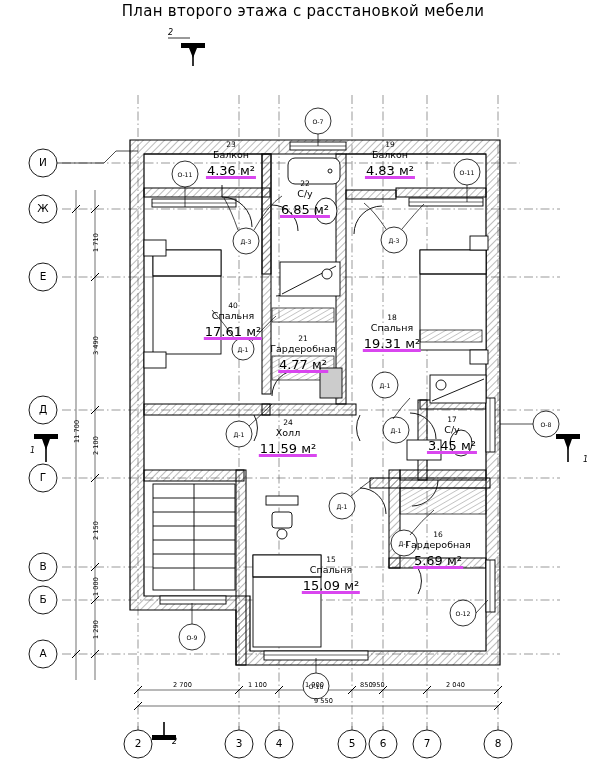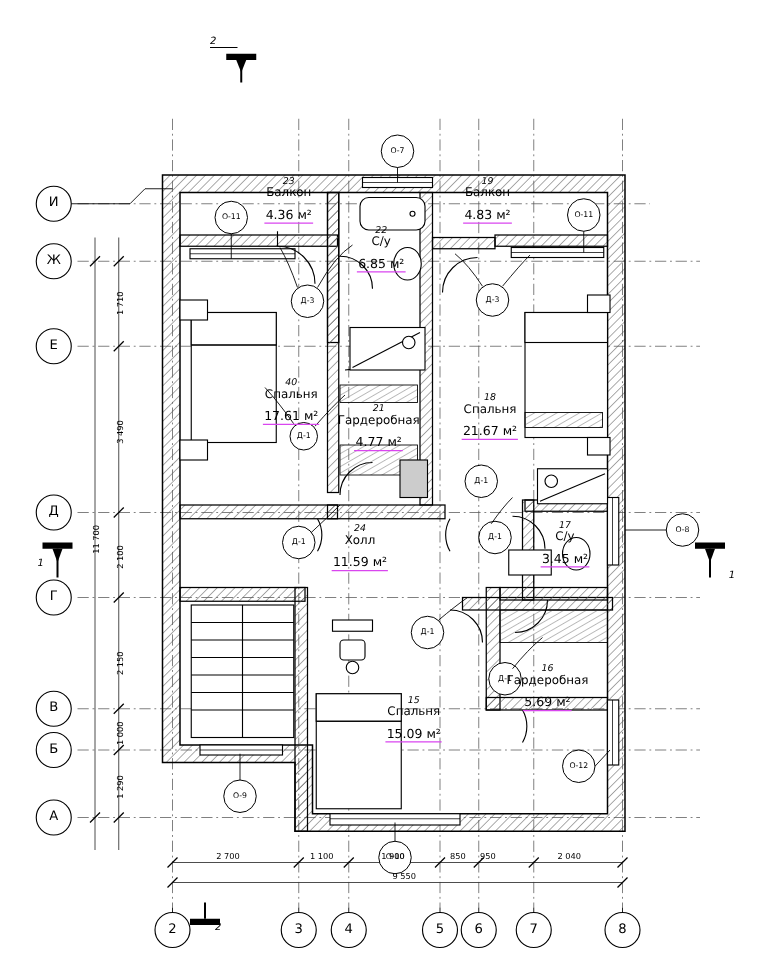--- a/index.html
+++ b/index.html
@@ -3,34 +3,35 @@
 <meta charset="utf-8">
 <style>
   html,body{margin:0;padding:0;background:#ffffff;}
   body{width:606px;height:772px;font-family:"Liberation Sans",sans-serif;color:#1a1a1a;}
   #stage{position:relative;width:606px;height:772px;overflow:hidden;background:#fff;}
   svg#plan{position:absolute;left:0;top:0;width:606px;height:772px;}
   .ttl{position:absolute;width:606px;text-align:center;top:2px;font-size:15px;letter-spacing:.3px;
        font-family:"DejaVu Sans",sans-serif;color:#000;}
   .lbl{position:absolute;font-family:"DejaVu Sans",sans-serif;color:#000;white-space:nowrap;}
   .rm{text-align:center;transform:translateX(-50%);}
-  .rm .num{font-size:7.5px;line-height:9px;font-style:italic;}
+  .rm .num{font-size:7.5px;line-height:9px;}
   .rm .nm{font-size:9.5px;line-height:11px;}
-  .rm .ar{font-size:10px;line-height:10px;border-bottom:1px solid #d946ef;display:inline-block;padding:0 1px;}
+  .rm .ar{font-size:13px;line-height:10px;border-bottom:3px solid #d946ef;display:inline-block;padding:0 1px;}
   .axlbl{font-size:10.5px;text-align:center;}
   .dimtxt{font-size:6.6px;color:#000;font-family:"DejaVu Sans",sans-serif;}
   .vdim{transform-origin:0 0;transform:rotate(-90deg);}
   .code{font-size:6.2px;text-align:center;transform:translate(-50%,-50%);}
   .secn{font-size:8px;font-style:italic;}
 </style>
 </head>
 <body>
 
 <div id="stage">
 
+  <div class="ttl">План второго этажа с расстановкой мебели</div>
 
   <svg id="plan" viewBox="0 0 606 772">
     <defs>
       <pattern id="hatch" width="5" height="5" patternTransform="rotate(45)" patternUnits="userSpaceOnUse">
         <line x1="0" y1="0" x2="0" y2="5" stroke="#555" stroke-width="0.8"></line>
       </pattern>
       <pattern id="hatchv" width="4.5" height="4.5" patternTransform="rotate(60)" patternUnits="userSpaceOnUse">
         <line x1="0" y1="0" x2="0" y2="4.5" stroke="#666" stroke-width="0.7"></line>
       </pattern>
       <pattern id="grid2" width="6" height="6" patternUnits="userSpaceOnUse">
@@ -311,23 +312,23 @@
       <div class="ar">6.85 м²</div>
     </div>
     <div class="lbl rm" style="left:233px;top:301px">
       <div class="num">40</div>
       <div class="nm">Спальня</div>
       <div class="ar">17.61 м²</div>
     </div>
     <div class="lbl rm" style="left:392px;top:313px">
       <div class="num">18</div>
       <div class="nm">Спальня</div>
-      <div class="ar">21.67 м²</div>
-    </div>
-    <div class="lbl rm" style="left:303px;top:322px">
+      <div class="ar">19.31 м²</div>
+    </div>
+    <div class="lbl rm" style="left:303px;top:334px">
       <div class="num">21</div>
       <div class="nm">Гардеробная</div>
       <div class="ar">4.77 м²</div>
     </div>
     <div class="lbl rm" style="left:452px;top:415px">
       <div class="num">17</div>
       <div class="nm">С/у</div>
       <div class="ar">3.45 м²</div>
     </div>
     <div class="lbl rm" style="left:288px;top:418px">
@@ -394,21 +395,21 @@
     <div class="lbl dimtxt vdim" style="left:92px;top:596px">1 000</div>
     <div class="lbl dimtxt vdim" style="left:92px;top:639px">1 290</div>
     <div class="lbl dimtxt vdim" style="left:73px;top:443px">11 700</div>
   </div>
 
   <div>
     <div class="lbl dimtxt" style="left:173px;top:681px">2 700</div>
     <div class="lbl dimtxt" style="left:248px;top:681px">1 100</div>
     <div class="lbl dimtxt" style="left:305px;top:681px">1 900</div>
     <div class="lbl dimtxt" style="left:360px;top:681px">850</div>
-    <div class="lbl dimtxt" style="left:384px;top:681px">950</div>
+    <div class="lbl dimtxt" style="left:372px;top:681px">950</div>
     <div class="lbl dimtxt" style="left:446px;top:681px">2 040</div>
     <div class="lbl dimtxt" style="left:314px;top:697px">9 550</div>
   </div>
 
   <div>
     <div class="lbl secn" style="left:168px;top:28px">2</div>
     <div class="lbl secn" style="left:172px;top:737px">2</div>
     <div class="lbl secn" style="left:30px;top:446px">1</div>
     <div class="lbl secn" style="left:583px;top:455px">1</div>
   </div>

